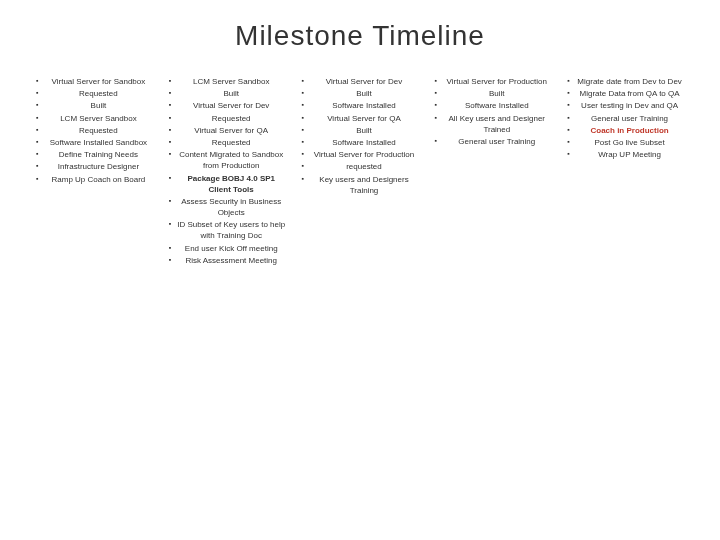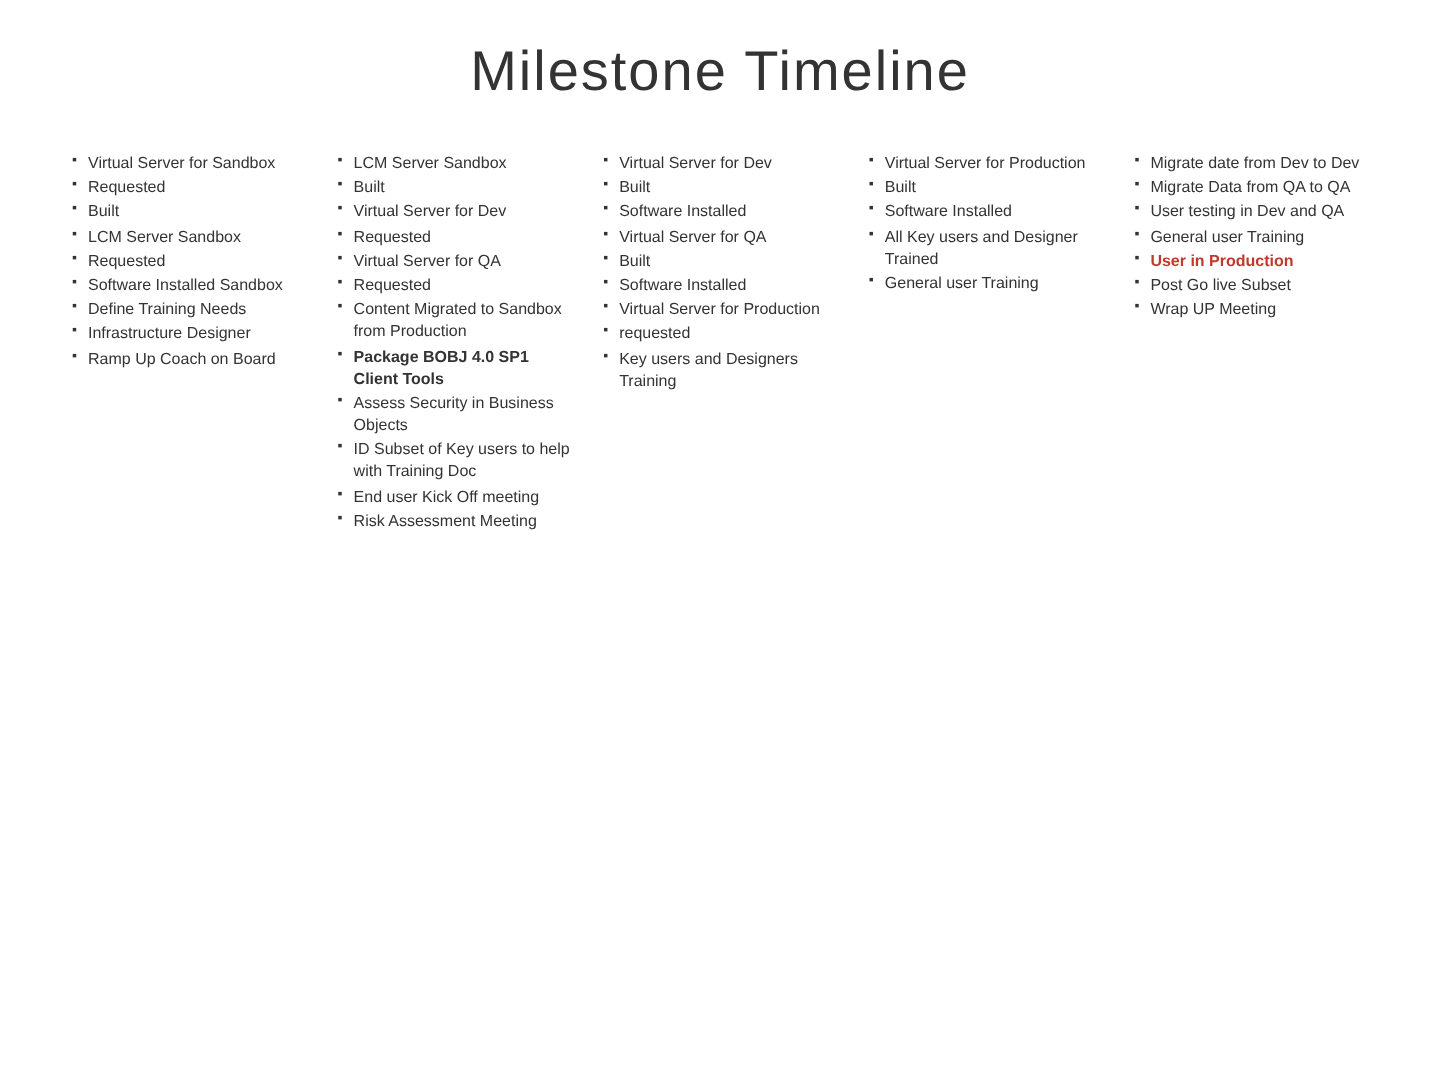--- a/index.html
+++ b/index.html
@@ -118,20 +118,21 @@
       gap: 4px;
       align-items: flex-start;
     }
 
     .content-col {
       flex: 1;
       font-size: 8px;
       color: #333;
       line-height: 1.4;
       padding: 4px 6px;
+      text-align: center;
     }
 
     .content-col ul {
       list-style: none;
       padding: 0;
     }
 
     .content-col ul li {
       padding-left: 8px;
       position: relative;
@@ -219,20 +220,20 @@
           <li>General user Training</li>
         </ul>
       </div>
 
       <div class="content-col">
         <ul>
           <li>Migrate date from Dev to Dev</li>
           <li>Migrate Data from QA to QA</li>
           <li>User testing in Dev and QA</li>
           <li>General user Training</li>
-          <li><span class="highlight">User in Production</span></li>
+          <li><span class="highlight">Coach in Production</span></li>
           <li>Post Go live Subset</li>
           <li>Wrap UP Meeting</li>
         </ul>
       </div>
     </div>
   </div>
 </div>
 
 </body></html>

